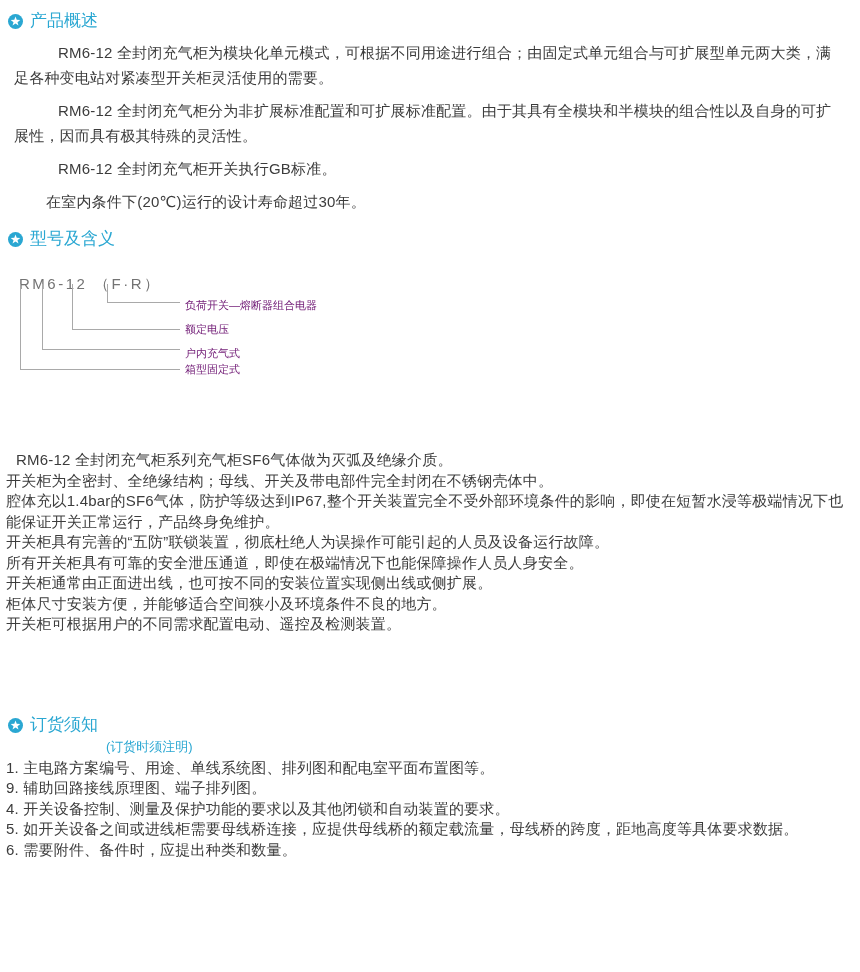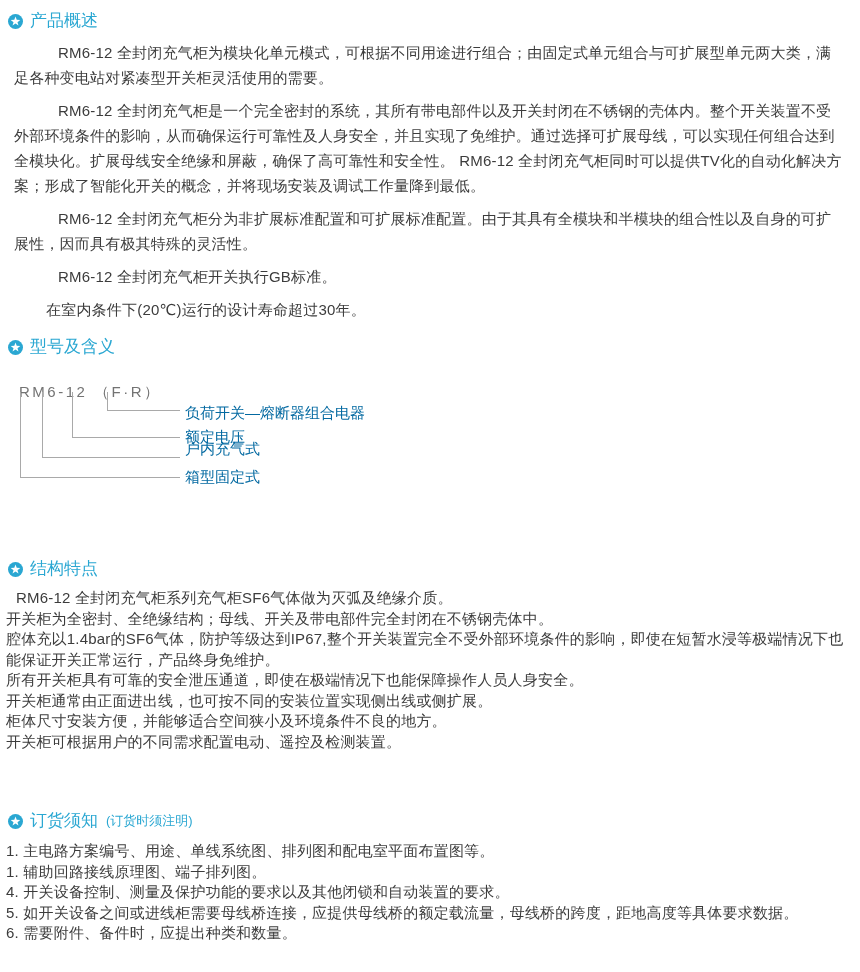--- a/index.html
+++ b/index.html
@@ -15,21 +15,21 @@
 
   .sec-header {
     display: flex; align-items: center; gap: 7px;
     color: #2aa7d2;
     font-size: 17px;
     line-height: 22px;
     margin: 0 0 0 2px;
   }
   .sec-header .bullet { width: 15px; height: 15px; flex: 0 0 auto; display: inline-flex; }
   .sec-header .bullet svg { width: 15px; height: 15px; display: block; }
-  .sec-header .subtitle { font-size: 13px; margin-left: 1px; }
+  .sec-header .subtitle { font-size: 13px; margin-left: 1px; margin-top: 43px; }
 
   
   .overview { margin-top: 8px; }
   .overview p {
     margin: 8px;
     font-size: 15px;
     line-height: 25px;
     letter-spacing: 0.2px;
   }
   .overview p.ind3 { text-indent: 44px; }
@@ -49,40 +49,40 @@
   .v-fr  { left: 101px; top: 20px; height: 18px; }
   .v-12  { left: 66px;  top: 20px; height: 45px; }
   .v-m6  { left: 36px;  top: 20px; height: 65px; }
   .v-r   { left: 14px;  top: 20px; height: 85px; }
   .h-1 { top: 38px;  left: 101px; width: 73px; }
   .h-2 { top: 65px;  left: 66px;  width: 108px; }
   .h-3 { top: 85px;  left: 36px;  width: 138px; }
   .h-4 { top: 105px; left: 14px;  width: 160px; }
   .model-label {
     position: absolute; left: 179px;
-    font-size: 15px; line-height: 20px; color: #0369a1;
+    font-size: 11px; line-height: 20px; color: #701a75;
     white-space: nowrap;
   }
   .ml-1 { top: 31px; }
   .ml-2 { top: 55px; }
-  .ml-3 { top: 67px; }
+  .ml-3 { top: 79px; }
   .ml-4 { top: 95px; }
 
   
   .features { margin-top: 8px; }
   .features .feat-line {
     font-size: 15px;
     line-height: 20.5px;
     letter-spacing: 0.2px;
   }
   .features .feat-line.first { padding-left: 10px; }
 
   
   .sec-ordering { margin-top: 58px; }
-  .ordering { margin-top: 9px; }
+  .ordering { }
   .ordering .order-item {
     font-size: 15px;
     line-height: 20.5px;
     letter-spacing: 0.2px;
   }
 </style>
 </head>
 <body>
 
 <div class="page">
@@ -92,21 +92,20 @@
       <svg viewBox="0 0 16 16" aria-hidden="true">
         <circle cx="8" cy="8" r="8" fill="#2aa7d2"></circle>
         <polygon points="8,2.6 9.3,6.2 13.1,6.3 10.1,8.7 11.2,12.3 8,10.1 4.8,12.3 5.9,8.7 2.9,6.3 6.7,6.2" fill="#ffffff"></polygon>
       </svg>
     </span>
     <span>产品概述</span>
   </div>
 
   <div class="overview">
     <p class="ind3">RM6-12 全封闭充气柜为模块化单元模式，可根据不同用途进行组合；由固定式单元组合与可扩展型单元两大类，满足各种变电站对紧凑型开关柜灵活使用的需要。</p>
-    <p class="ind3">RM6-12 全封闭充气柜是一个完全密封的系统，其所有带电部件以及开关封闭在不锈钢的壳体内。整个开关装置不受外部环境条件的影响，从而确保运行可靠性及人身安全，并且实现了免维护。通过选择可扩展母线，可以实现任何组合达到全模块化。扩展母线安全绝缘和屏蔽，确保了高可靠性和安全性。 RM6-12 全封闭充气柜同时可以提供TV化的自动化解决方案；形成了智能化开关的概念，并将现场安装及调试工作量降到最低。</p>
     <p class="ind3">RM6-12 全封闭充气柜分为非扩展标准配置和可扩展标准配置。由于其具有全模块和半模块的组合性以及自身的可扩展性，因而具有极其特殊的灵活性。</p>
     <p class="ind3">RM6-12 全封闭充气柜开关执行GB标准。</p>
     <p class="ind2">在室内条件下(20℃)运行的设计寿命超过30年。</p>
   </div>
 
   <div class="sec-header sec-model">
     <span class="bullet">
       <svg viewBox="0 0 16 16" aria-hidden="true">
         <circle cx="8" cy="8" r="8" fill="#2aa7d2"></circle>
         <polygon points="8,2.6 9.3,6.2 13.1,6.3 10.1,8.7 11.2,12.3 8,10.1 4.8,12.3 5.9,8.7 2.9,6.3 6.7,6.2" fill="#ffffff"></polygon>
@@ -127,53 +126,45 @@
     <div class="hline h-2"></div>
     <div class="hline h-3"></div>
     <div class="hline h-4"></div>
 
     <div class="model-label ml-1">负荷开关—熔断器组合电器</div>
     <div class="model-label ml-2">额定电压</div>
     <div class="model-label ml-3">户内充气式</div>
     <div class="model-label ml-4">箱型固定式</div>
   </div>
 
-  <div class="sec-header">
-    <span class="bullet">
-      <svg viewBox="0 0 16 16" aria-hidden="true">
-        <circle cx="8" cy="8" r="8" fill="#2aa7d2"></circle>
-        <polygon points="8,2.6 9.3,6.2 13.1,6.3 10.1,8.7 11.2,12.3 8,10.1 4.8,12.3 5.9,8.7 2.9,6.3 6.7,6.2" fill="#ffffff"></polygon>
-      </svg>
-    </span>
-    <span>结构特点</span>
-  </div>
 
   <div class="features">
     <div class="feat-line first">RM6-12 全封闭充气柜系列充气柜SF6气体做为灭弧及绝缘介质。</div>
     <div class="feat-line">开关柜为全密封、全绝缘结构；母线、开关及带电部件完全封闭在不锈钢壳体中。</div>
     <div class="feat-line">腔体充以1.4bar的SF6气体，防护等级达到IP67,整个开关装置完全不受外部环境条件的影响，即使在短暂水浸等极端情况下也能保证开关正常运行，产品终身免维护。</div>
+    <div class="feat-line">开关柜具有完善的“五防”联锁装置，彻底杜绝人为误操作可能引起的人员及设备运行故障。</div>
     <div class="feat-line">所有开关柜具有可靠的安全泄压通道，即使在极端情况下也能保障操作人员人身安全。</div>
     <div class="feat-line">开关柜通常由正面进出线，也可按不同的安装位置实现侧出线或侧扩展。</div>
     <div class="feat-line">柜体尺寸安装方便，并能够适合空间狭小及环境条件不良的地方。</div>
     <div class="feat-line">开关柜可根据用户的不同需求配置电动、遥控及检测装置。</div>
   </div>
 
   <div class="sec-header sec-ordering">
     <span class="bullet">
       <svg viewBox="0 0 16 16" aria-hidden="true">
         <circle cx="8" cy="8" r="8" fill="#2aa7d2"></circle>
         <polygon points="8,2.6 9.3,6.2 13.1,6.3 10.1,8.7 11.2,12.3 8,10.1 4.8,12.3 5.9,8.7 2.9,6.3 6.7,6.2" fill="#ffffff"></polygon>
       </svg>
     </span>
     <span>订货须知</span>
     <span class="subtitle">(订货时须注明)</span>
   </div>
 
   <div class="ordering">
     <div class="order-item">1. 主电路方案编号、用途、单线系统图、排列图和配电室平面布置图等。</div>
-    <div class="order-item">1. 辅助回路接线原理图、端子排列图。</div>
+    <div class="order-item">9. 辅助回路接线原理图、端子排列图。</div>
     <div class="order-item">4. 开关设备控制、测量及保护功能的要求以及其他闭锁和自动装置的要求。</div>
     <div class="order-item">5. 如开关设备之间或进线柜需要母线桥连接，应提供母线桥的额定载流量，母线桥的跨度，距地高度等具体要求数据。</div>
     <div class="order-item">6. 需要附件、备件时，应提出种类和数量。</div>
 
   </div>
 
 </div>
 
 </body></html>

